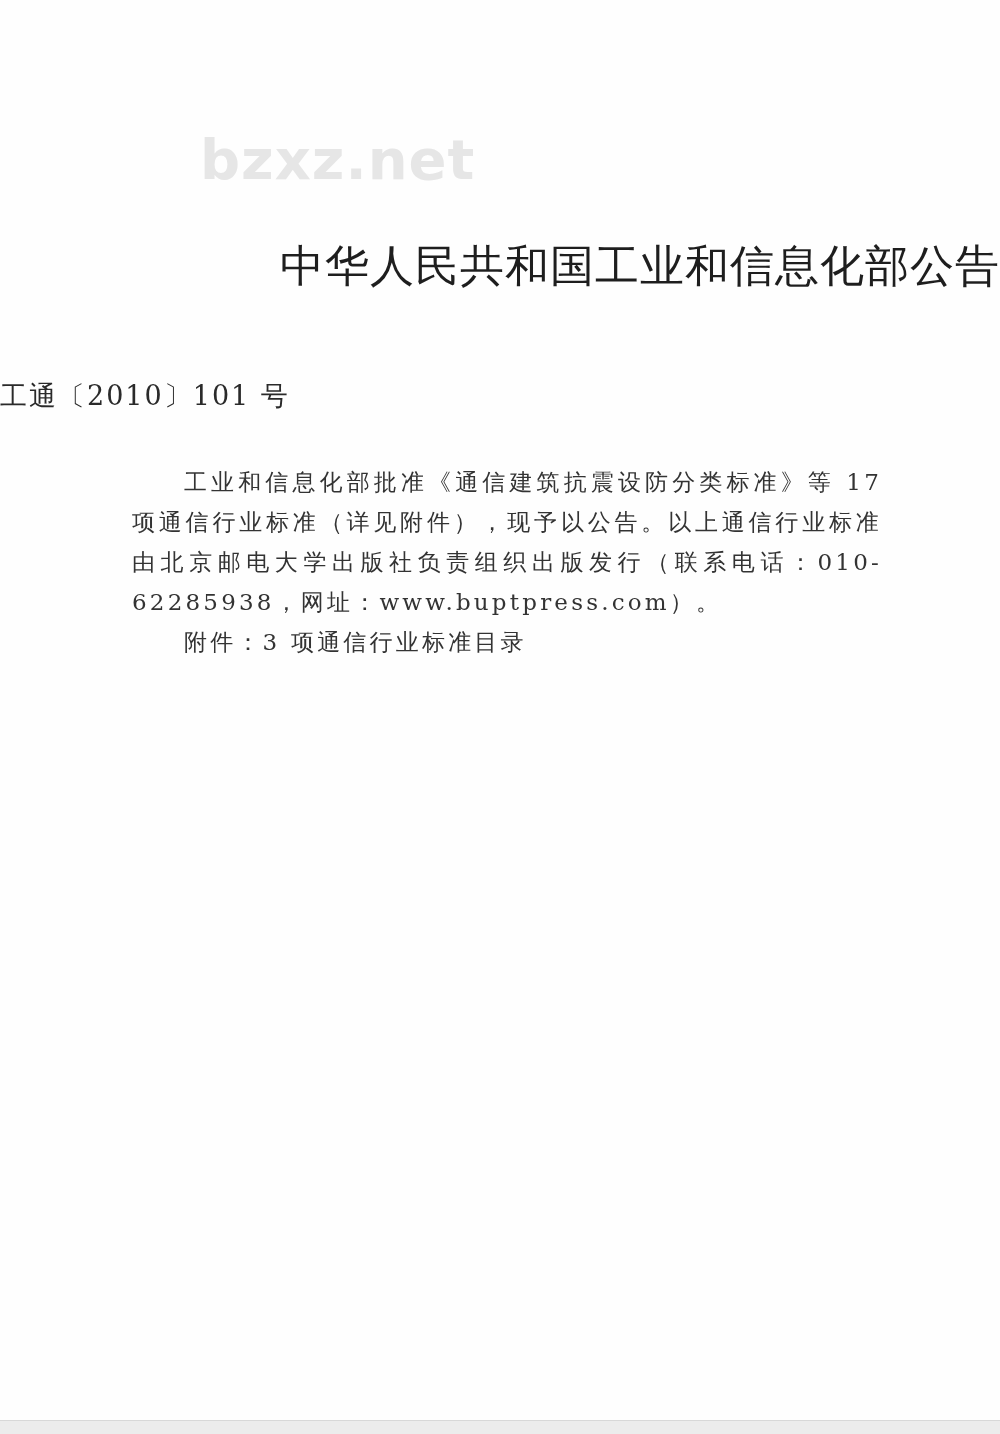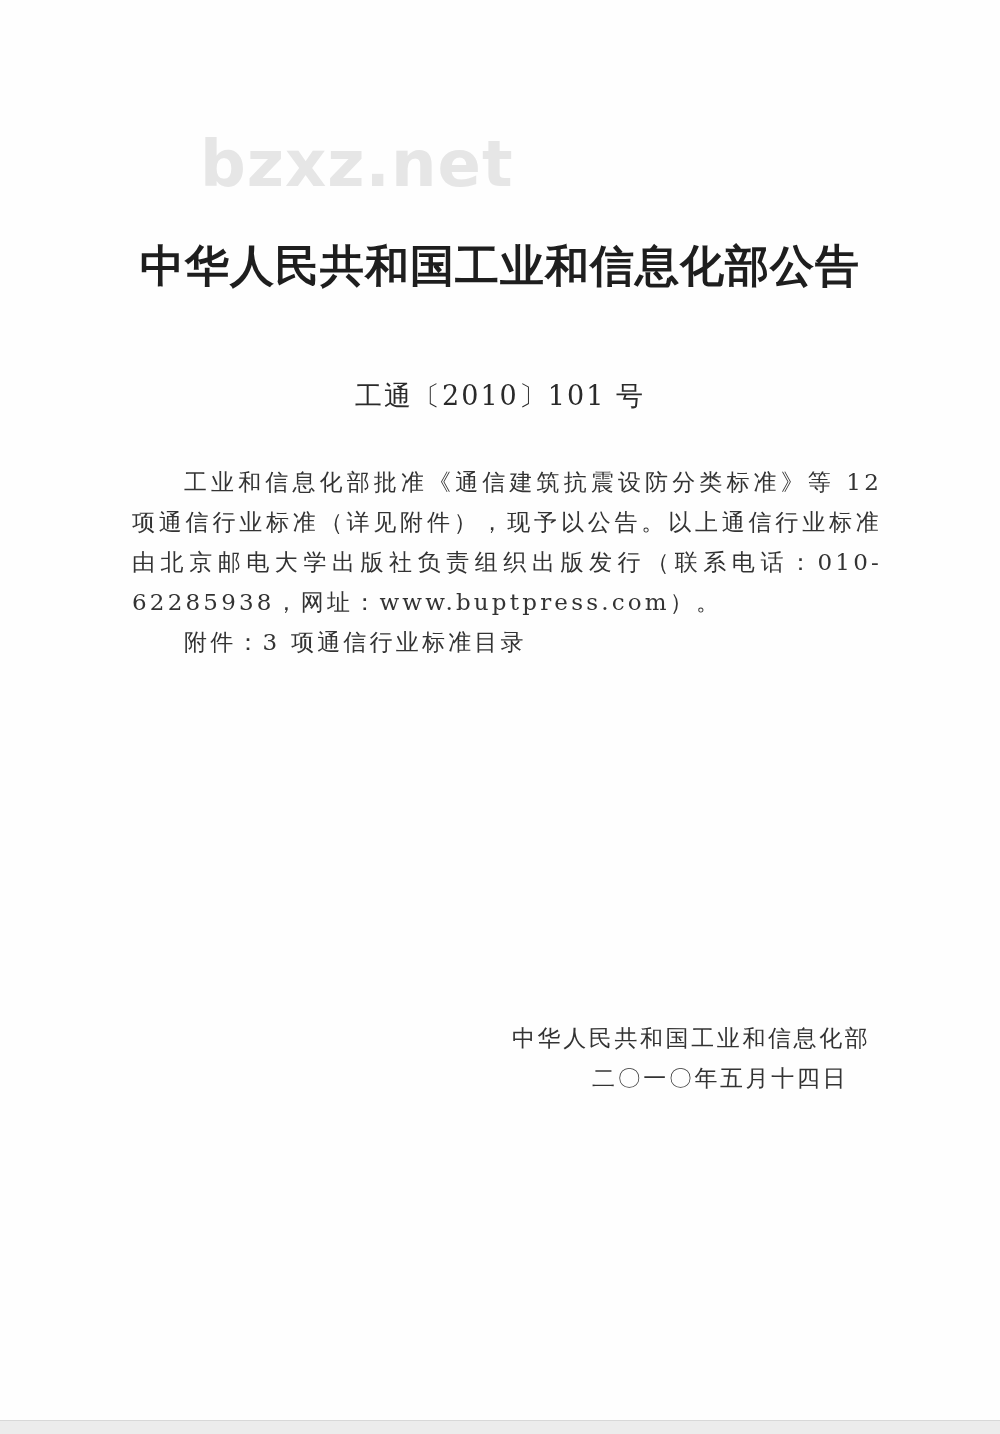--- a/index.html
+++ b/index.html
@@ -21,45 +21,45 @@
       width: 1000px;
       height: 1420px;
       background: #fefefe;
     }
     .watermark {
       position: absolute;
       left: 200px;
       top: 132px;
       font-family: "DejaVu Sans", "Liberation Sans", sans-serif;
       font-weight: bold;
-      font-size: 64px;
+      font-size: 56px;
       letter-spacing: 1px;
       color: #e6e6e6;
       line-height: 1;
       user-select: none;
     }
     .title {
       position: absolute;
       left: 0;
       width: 1000px;
       top: 240px;
-      text-align: center;
+      text-align: right;
       font-family: "DejaVu Sans", "Liberation Sans", sans-serif;
-      font-weight: bold;
+      font-weight: normal;
       font-size: 44px;
       letter-spacing: 1px;
       color: #1e1e1e;
       line-height: 1.2;
     }
     .doc-number {
       position: absolute;
       left: 0;
       width: 1000px;
       top: 378px;
-      text-align: center;
+      text-align: left;
       font-size: 27px;
       letter-spacing: 2px;
       color: #2a2a2a;
     }
     .body-text {
       position: absolute;
       left: 132px;
       width: 750px;
       top: 462px;
       font-size: 23px;
@@ -101,23 +101,19 @@
 <body>
 
 <div class="page">
   <div class="watermark">bzxz.net</div>
 
   <h1 class="title" style="margin:0;">中华人民共和国工业和信息化部公告</h1>
 
   <div class="doc-number">工通〔2010〕101 号</div>
 
   <div class="body-text">
-    <p class="para indent">工业和信息化部批准《通信建筑抗震设防分类标准》等 12 项通信行业标准（详见附件），现予以公告。以上通信行业标准由北京邮电大学出版社负责组织出版发行（联系电话：010-62285938，网址：www.buptpress.com）。</p>
+    <p class="para indent">工业和信息化部批准《通信建筑抗震设防分类标准》等 17 项通信行业标准（详见附件），现予以公告。以上通信行业标准由北京邮电大学出版社负责组织出版发行（联系电话：010-62285938，网址：www.buptpress.com）。</p>
     <p class="para indent">附件：3 项通信行业标准目录</p>
   </div>
 
-  <div class="signature">
-    <span>中华人民共和国工业和信息化部</span>
-    <span class="date">二〇一〇年五月十四日</span>
-  </div>
 </div>
 
 <div class="bottom-bar"></div>
 
 </body></html>

